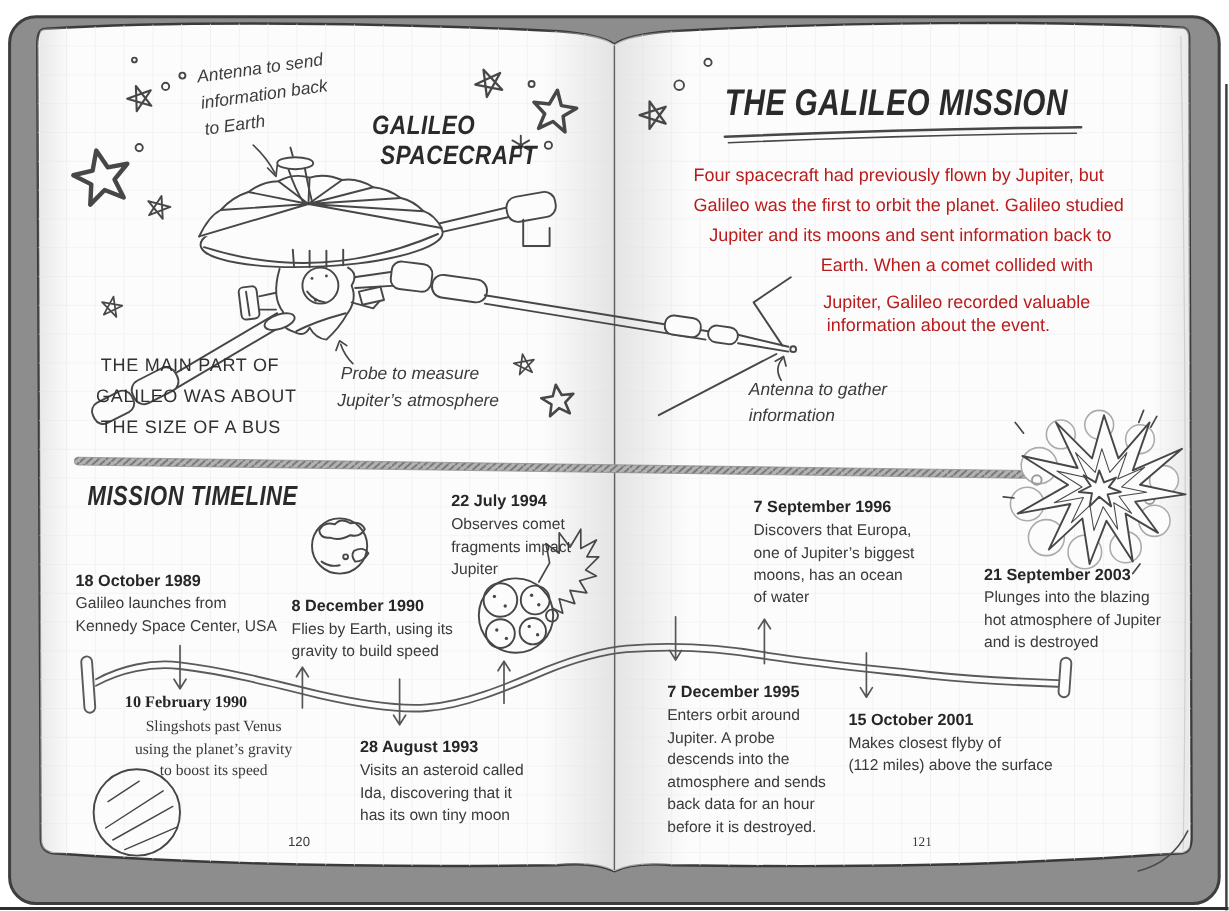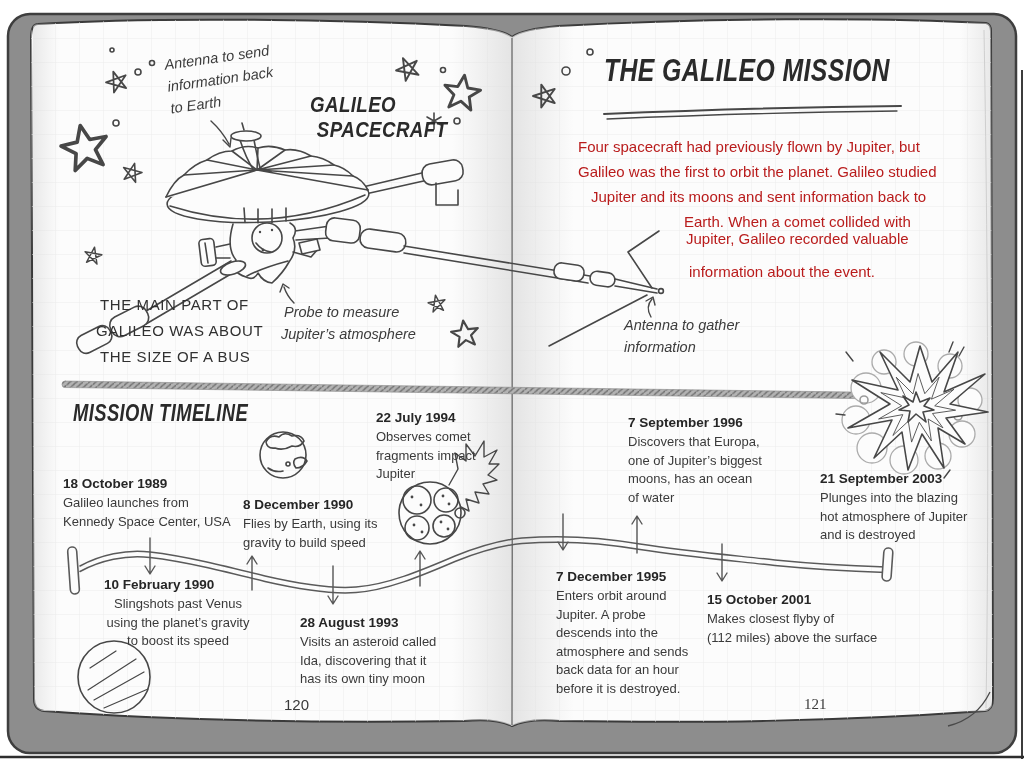--- a/index.html
+++ b/index.html
@@ -10,21 +10,21 @@
   .lbl{font-style:italic;font-size:14.5px;line-height:22px;color:#3c3c3c;}
   .para{font-size:15px;color:#b91c1c;text-align:right;}
   .head{font-weight:bold;font-style:italic;color:#2a2a2a;transform-origin:left top;
         display:inline-block;letter-spacing:.5px;}
   .caps-note{font-size:15px;line-height:26px;letter-spacing:.6px;color:#303030;}
   .tl-ev{position:absolute;}
   .tl-date{font-weight:bold;font-size:13.5px;color:#262626;white-space:nowrap;}
   .tl-line{font-size:13px;line-height:18.5px;color:#3a3a3a;white-space:nowrap;}
   .tl-desc{margin-top:3px;}
   .right-al{text-align:center;}
-  .pageno{font-size:15px;color:#3a3a3a;margin-left:44px;}
+  .pageno{font-size:11px;color:#3a3a3a;}
 </style>
 </head>
 <body>
 
 <div class="stage">
 
 <svg width="1024" height="759" viewBox="0 0 1024 759">
   <defs>
     <pattern id="gridpat" width="24" height="24" patternUnits="userSpaceOnUse" patternTransform="translate(7,14)">
       <path d="M24,0 H0 V24" fill="none" stroke="#ececec" stroke-width="1"></path>
@@ -236,43 +236,43 @@
   <div>to Earth</div>
 </div>
 
 <div class="abs" style="left:310px;top:92px;">
   <span class="head" style="font-size:22px;transform:scaleX(.85);line-height:25px;">
     <div>GALILEO</div>
     <div style="margin-left:8px;">SPACECRAFT</div>
   </span>
 </div>
 
-<div class="abs caps-note" style="left:84px;top:292px;margin-left:16px;">
+<div class="abs caps-note" style="left:84px;top:292px;">
   <div>THE MAIN PART OF</div>
   <div style="margin-left:-4px;">GALILEO WAS ABOUT</div>
   <div>THE SIZE OF A BUS</div>
 </div>
 
 <div class="abs lbl" style="left:284px;top:301px;">
   <div>Probe to measure</div>
   <div style="margin-left:-3px;">Jupiter’s atmosphere</div>
 </div>
 
 <div class="abs pageno" style="left:240px;top:696px;">120</div>
 
-<div class="abs" style="left:604px;top:53px;">
+<div class="abs" style="left:604px;top:68px;">
   <span class="head" style="font-size:31px;transform:scaleX(.8);">THE GALILEO MISSION</span>
 </div>
 
 <div>
   <div class="abs para" style="left:578px;top:138px;">Four spacecraft had previously flown by Jupiter, but</div>
   <div class="abs para" style="left:578px;top:163px;">Galileo was the first to orbit the planet. Galileo studied</div>
   <div class="abs para" style="left:591px;top:188px;">Jupiter and its moons and sent information back to</div>
   <div class="abs para" style="left:684px;top:213px;">Earth. When a comet collided with</div>
-  <div class="abs para" style="left:686px;top:230px;">Jupiter, Galileo recorded valuable</div>
+  <div class="abs para" style="left:686px;top:244px;">Jupiter, Galileo recorded valuable</div>
   <div class="abs para" style="left:689px;top:263px;">information about the event.</div>
 </div>
 
 <div class="abs lbl" style="left:624px;top:314px;">
   <div>Antenna to gather</div>
   <div>information</div>
 </div>
 
 <div class="abs pageno" style="left:760px;top:696px;font-family:Liberation Serif, serif;">121</div>
 
@@ -281,21 +281,21 @@
 </div>
 
 <div class="tl-ev" style="left:63px;top:476px;">
   <div class="tl-date">18 October 1989</div>
   <div class="tl-desc">
     <div class="tl-line">Galileo launches from</div>
     <div class="tl-line">Kennedy Space Center, USA</div>
   </div>
 </div>
 
-<div class="tl-ev" style="left:104px;top:577px;width:148px;">
+<div class="tl-ev" style="left:104px;top:577px;width:148px;font-family:Liberation Serif, serif;">
   <div class="tl-date">10 February 1990</div>
   <div class="tl-desc right-al">
     <div class="tl-line">Slingshots past Venus</div>
     <div class="tl-line">using the planet’s gravity</div>
     <div class="tl-line">to boost its speed</div>
   </div>
 </div>
 
 <div class="tl-ev" style="left:243px;top:497px;">
   <div class="tl-date">8 December 1990</div>

